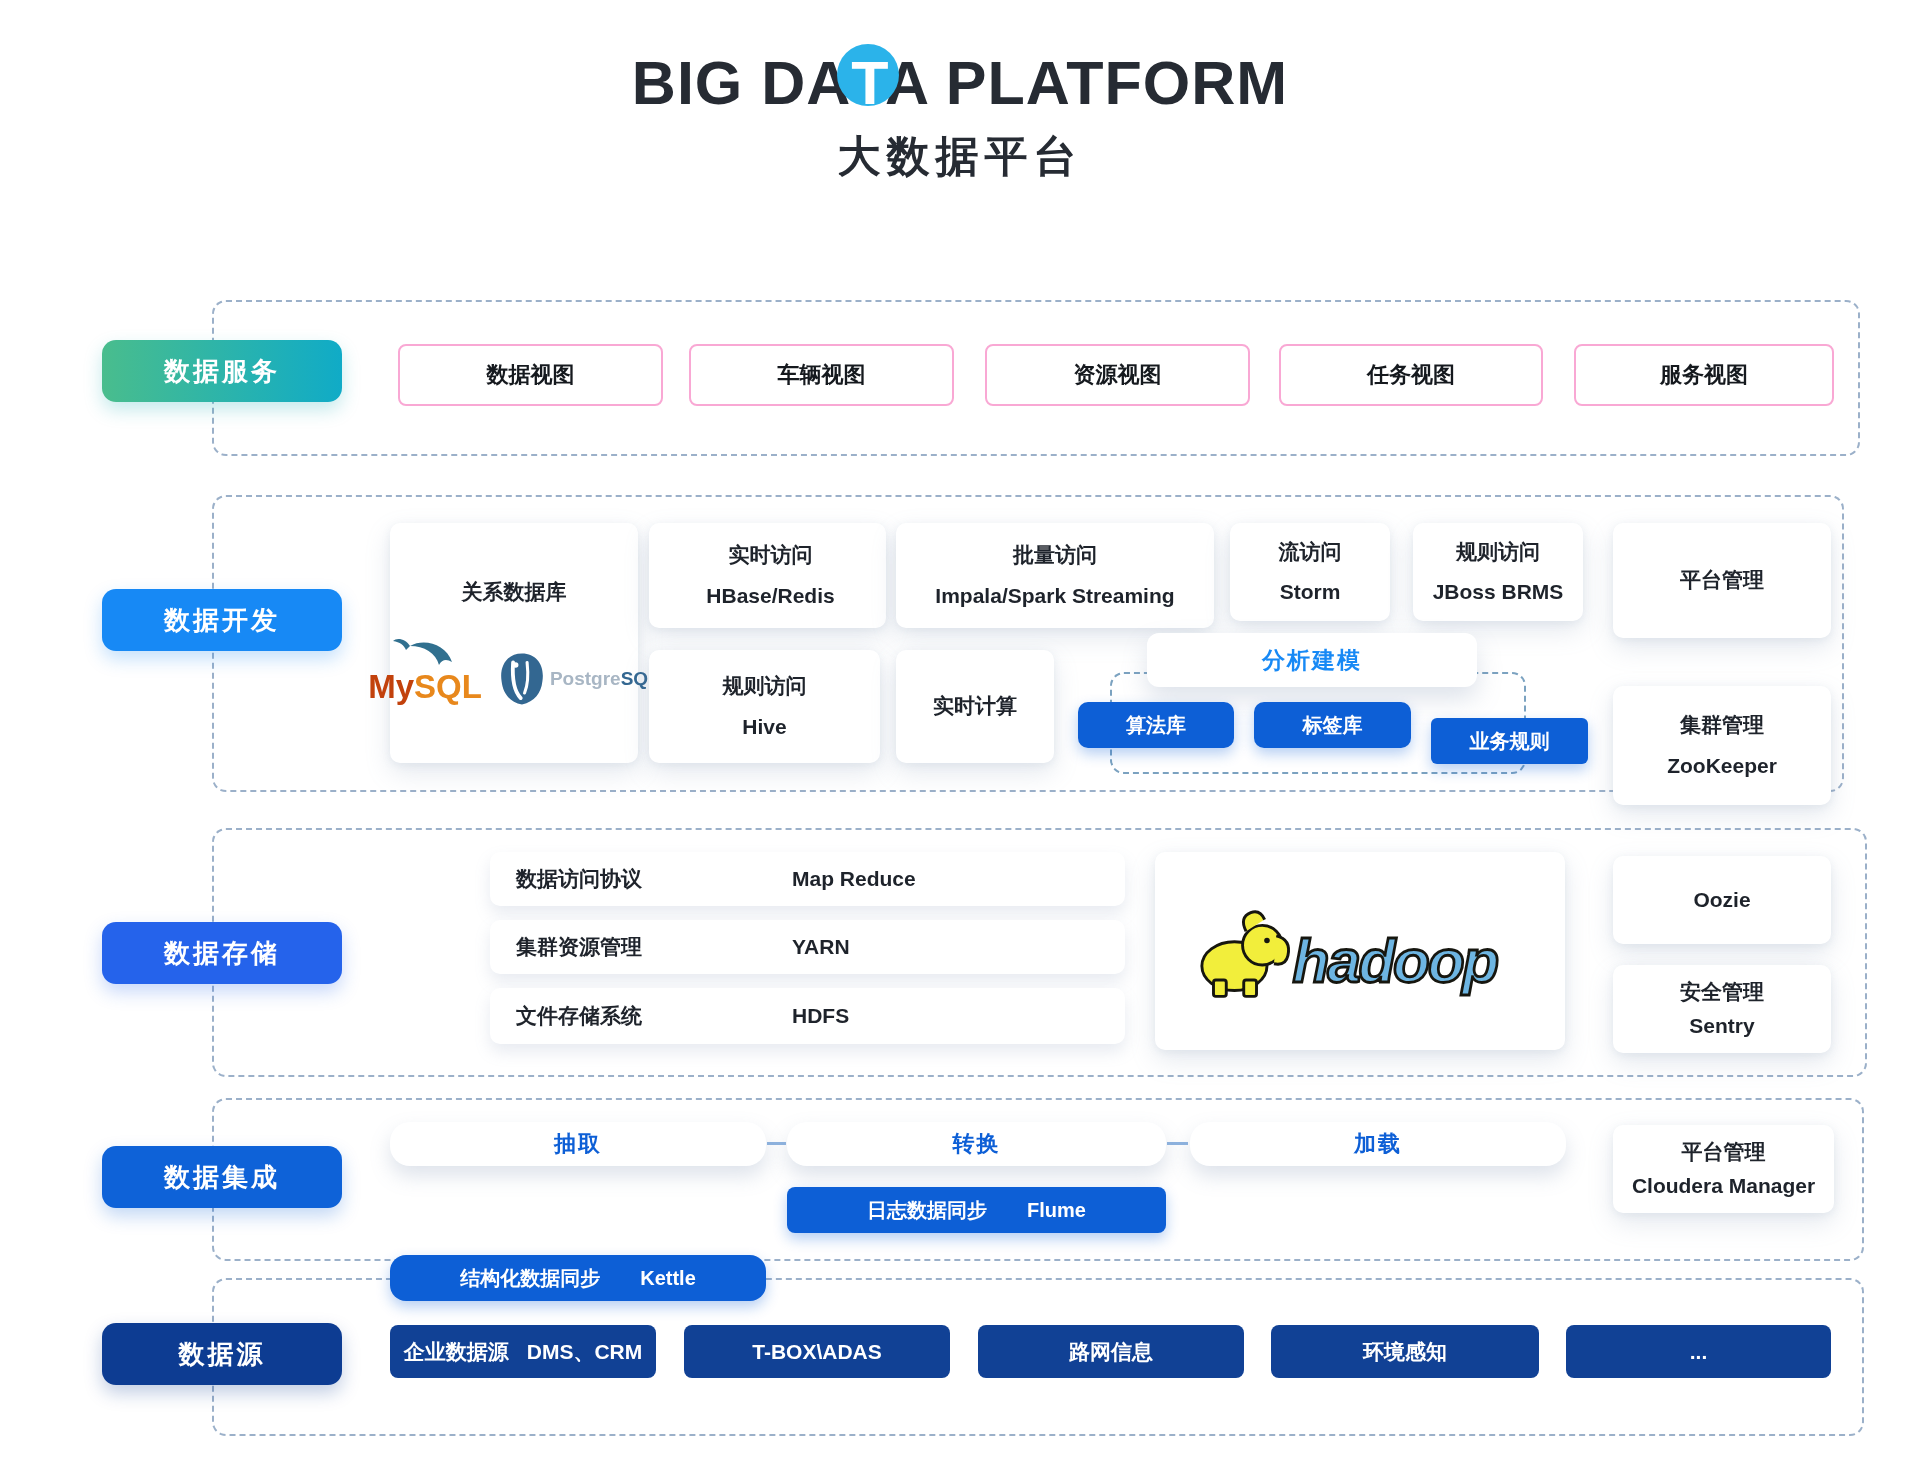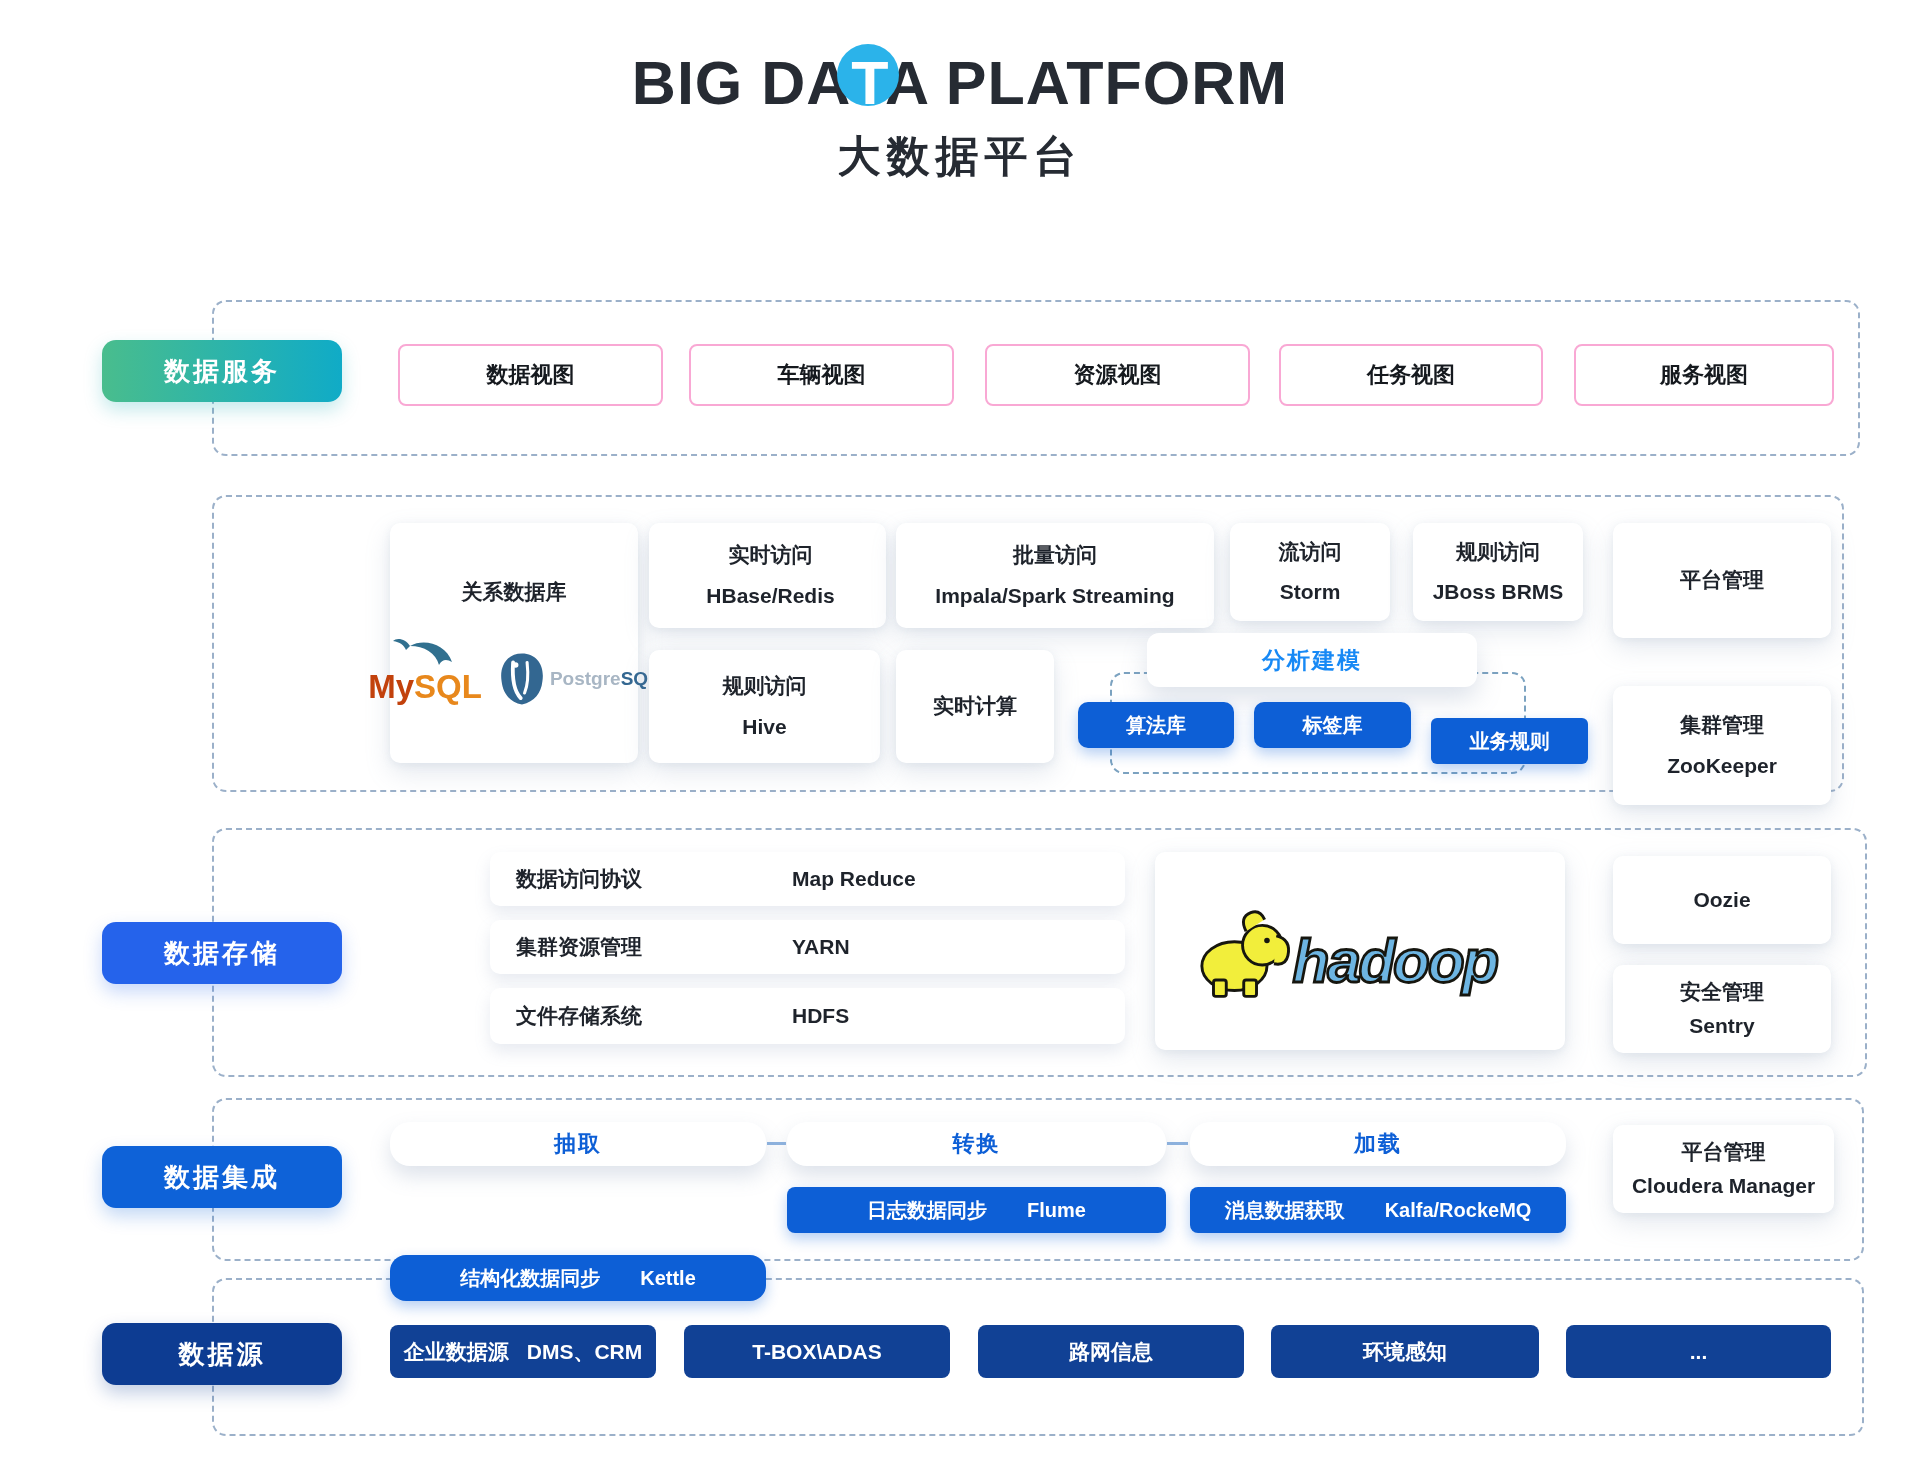--- a/index.html
+++ b/index.html
@@ -107,20 +107,23 @@
     <span>资源视图</span>
     </div>
   <div class="view-box" style="left:1279px;top:344px;width:260px;">
     <span>任务视图</span>
     </div>
   <div class="view-box" style="left:1574px;top:344px;width:256px;">
     <span>服务视图</span>
     </div>
 
   <div class="container" style="left:212px;top:495px;width:1628px;height:293px;"></div>
+  <div class="row-label lbl-development" style="top:589px;">
+      <span>数据开发</span>
+    </div>
 
   <div class="card" style="left:390px;top:523px;width:248px;height:240px;gap:26px;">
     <span>关系数据库</span>
     <div class="logo-row">
       <div class="mysql-block">
         <svg width="70" height="30" viewBox="0 0 70 30">
           <path d="M62 26 C56 8 34 2 20 10 C34 10 46 17 49 29 C52 23 57 23 62 26 Z" fill="#31708f"></path>
           <path d="M20 10 C16 3 7 1 3 5 C10 6 14 9 16 14 Z" fill="#31708f"></path>
         </svg>
         <div class="mysql-text">
@@ -247,24 +250,20 @@
     </div>
 
   <div class="pill" style="left:390px;top:1255px;width:376px;height:46px;border-radius:16px;">
     <span>结构化数据同步</span>
     <span>Kettle</span>
   </div>
   <div class="pill" style="left:787px;top:1187px;width:379px;height:46px;border-radius:8px;">
     <span>日志数据同步</span>
     <span>Flume</span>
   </div>
-  <div class="pill" style="left:1190px;top:1187px;width:376px;height:46px;border-radius:8px;">
-    <span>消息数据获取</span>
-    <span>Kalfa/RockeMQ</span>
-  </div>
 
   <div class="card" style="left:1613px;top:1125px;width:221px;height:88px;gap:8px;">
     <span>平台管理</span>
     <span>Cloudera Manager</span>
   </div>
 
   <div class="container" style="left:212px;top:1278px;width:1648px;height:154px;"></div>
   <div class="row-label lbl-sources" style="top:1323px;">
       <span>数据源</span>
     </div>

